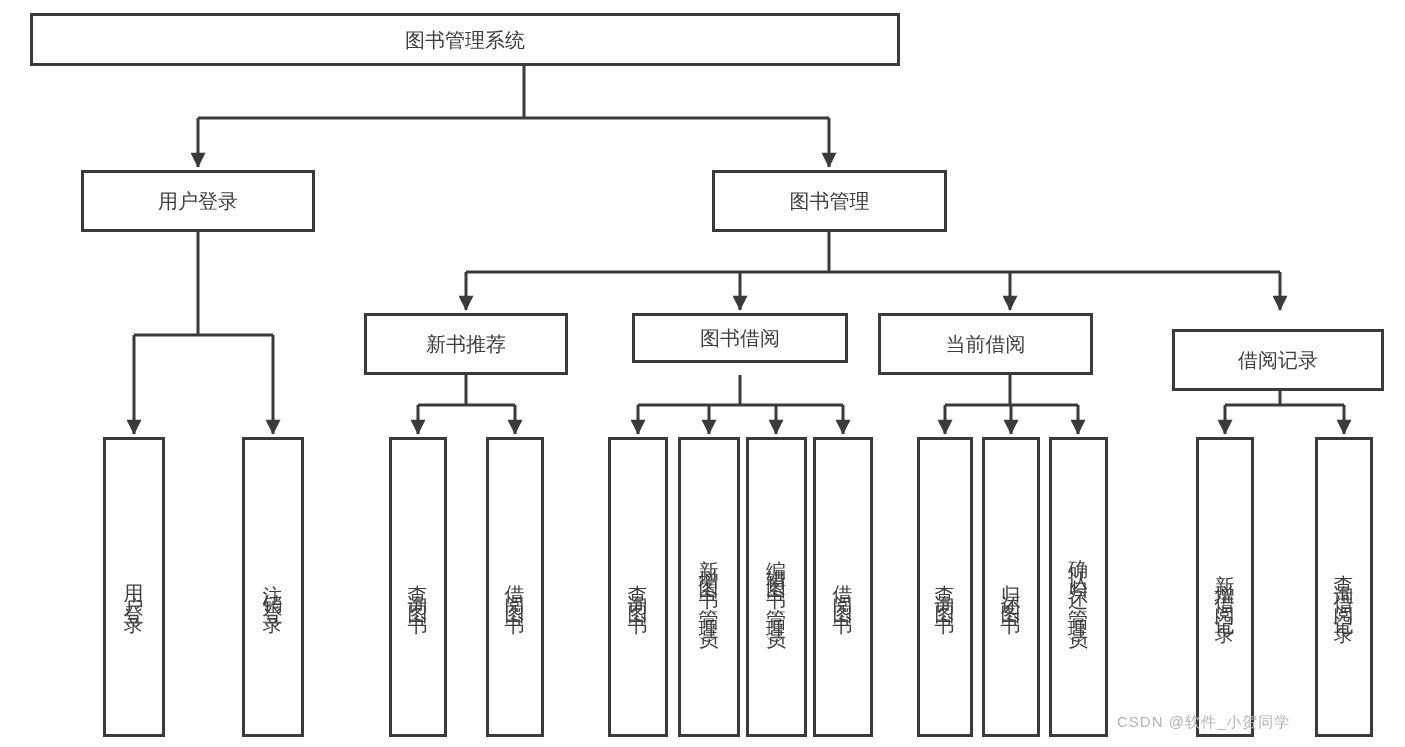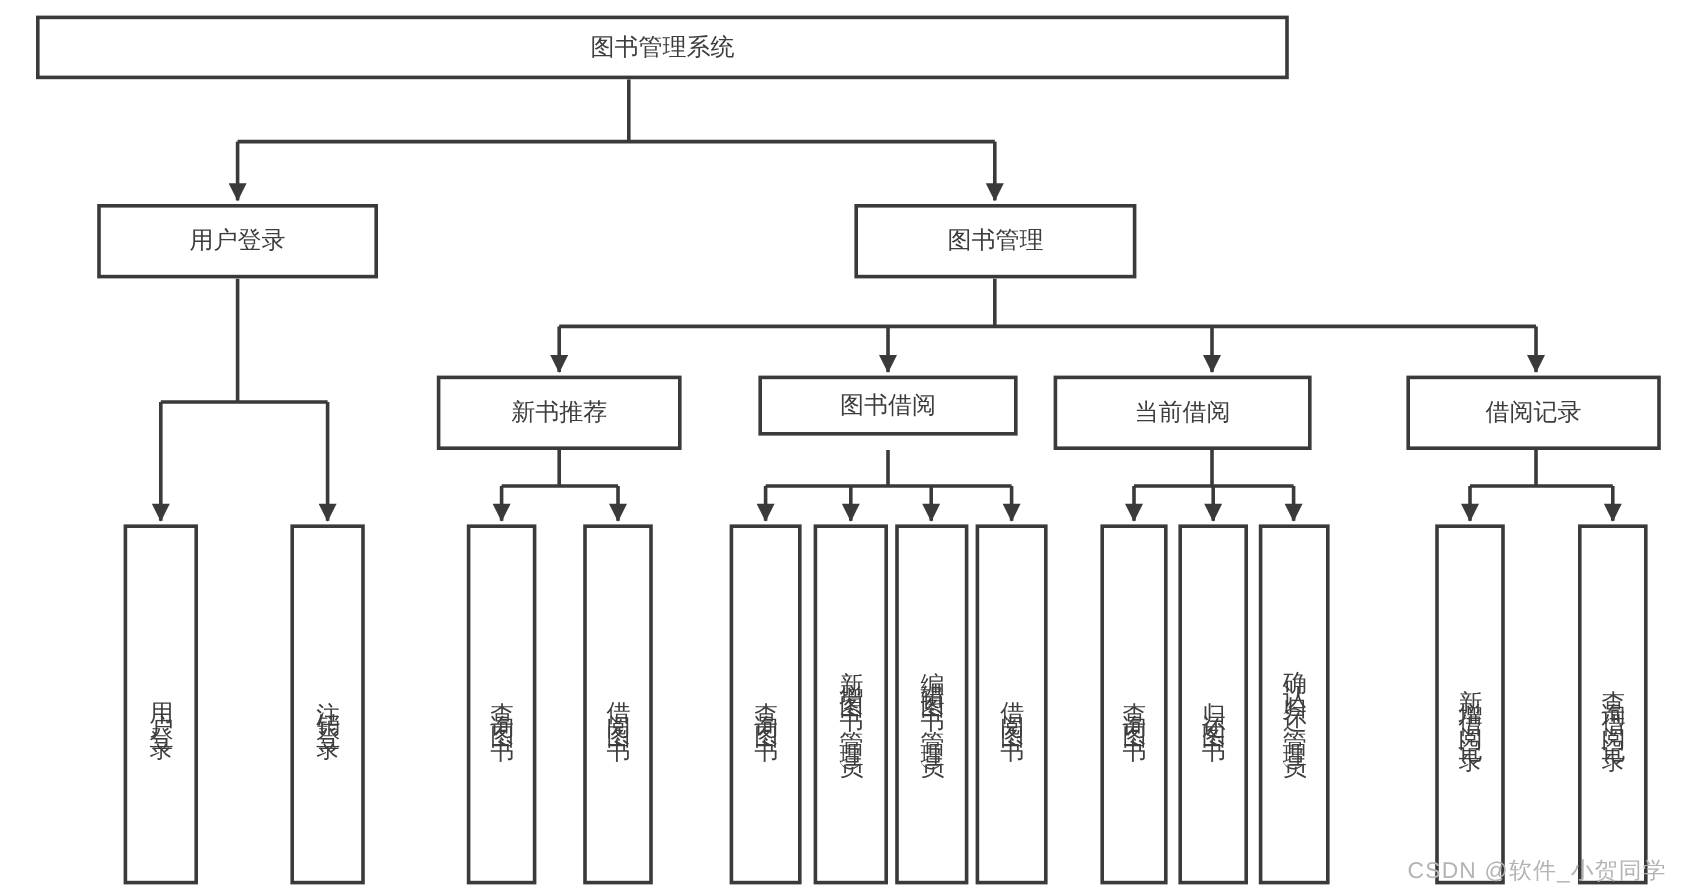--- a/index.html
+++ b/index.html
@@ -12,22 +12,22 @@
     border:3px solid #3a3a3a;color:#3d3d3d;
     display:flex;align-items:center;justify-content:center;
     font-size:20px;line-height:1;z-index:2;
   }
   .box.v{
     writing-mode:vertical-rl;text-orientation:mixed;
     letter-spacing:10px;padding-top:4px;
   }
   .connectors{position:absolute;left:0;top:0;z-index:1;pointer-events:none;}
   .watermark{
-    position:absolute;left:1173px;top:713px;z-index:5;
-    font-size:19px;color:#b4b4b4;letter-spacing:1px;white-space:nowrap;
+    position:absolute;left:1117px;top:713px;z-index:5;
+    font-size:15px;color:#b4b4b4;letter-spacing:1px;white-space:nowrap;
   }
 </style>
 </head>
 <body>
 
 <div class="canvas">
 
   <svg class="connectors" width="1405" height="747" viewBox="0 0 1405 747">
     <defs>
       <marker id="arrow" viewBox="0 0 10 10" refX="9.5" refY="5" markerWidth="6" markerHeight="5" orient="auto">
@@ -64,29 +64,29 @@
       <path d="M945,405 V434" marker-end="url(#arrow)"></path>
       <path d="M1011,405 V434" marker-end="url(#arrow)"></path>
       <path d="M1078,405 V434" marker-end="url(#arrow)"></path>
 
       <path d="M1280,375 V405 M1225,405 H1344"></path>
       <path d="M1225,405 V434" marker-end="url(#arrow)"></path>
       <path d="M1344,405 V434" marker-end="url(#arrow)"></path>
     </g>
   </svg>
 
-  <div class="box" style="left:30px;top:13px;width:1044px;height:53px">图书管理系统</div>
+  <div class="box" style="left:30px;top:13px;width:870px;height:53px">图书管理系统</div>
 
   <div class="box" style="left:81px;top:170px;width:234px;height:62px">用户登录</div>
   <div class="box" style="left:364px;top:313px;width:204px;height:62px">新书推荐</div>
 
   <div class="box" style="left:712px;top:170px;width:235px;height:62px">图书管理</div>
   <div class="box" style="left:632px;top:313px;width:216px;height:50px">图书借阅</div>
   <div class="box" style="left:878px;top:313px;width:215px;height:62px">当前借阅</div>
-  <div class="box" style="left:1172px;top:313px;width:212px;height:62px">借阅记录</div>
+  <div class="box" style="left:1172px;top:329px;width:212px;height:62px">借阅记录</div>
 
   <div class="box v" style="left:103px;top:437px;width:62px;height:300px">用户登录</div>
   <div class="box v" style="left:242px;top:437px;width:62px;height:300px">注销登录</div>
 
   <div class="box v" style="left:389px;top:437px;width:58px;height:300px">查询图书</div>
   <div class="box v" style="left:486px;top:437px;width:58px;height:300px">借阅图书</div>
 
   <div class="box v" style="left:608px;top:437px;width:60px;height:300px">查询图书</div>
   <div class="box v" style="left:678px;top:437px;width:62px;height:300px">新增图书（管理员）</div>
   <div class="box v" style="left:746px;top:437px;width:61px;height:300px">编辑图书（管理员）</div>

